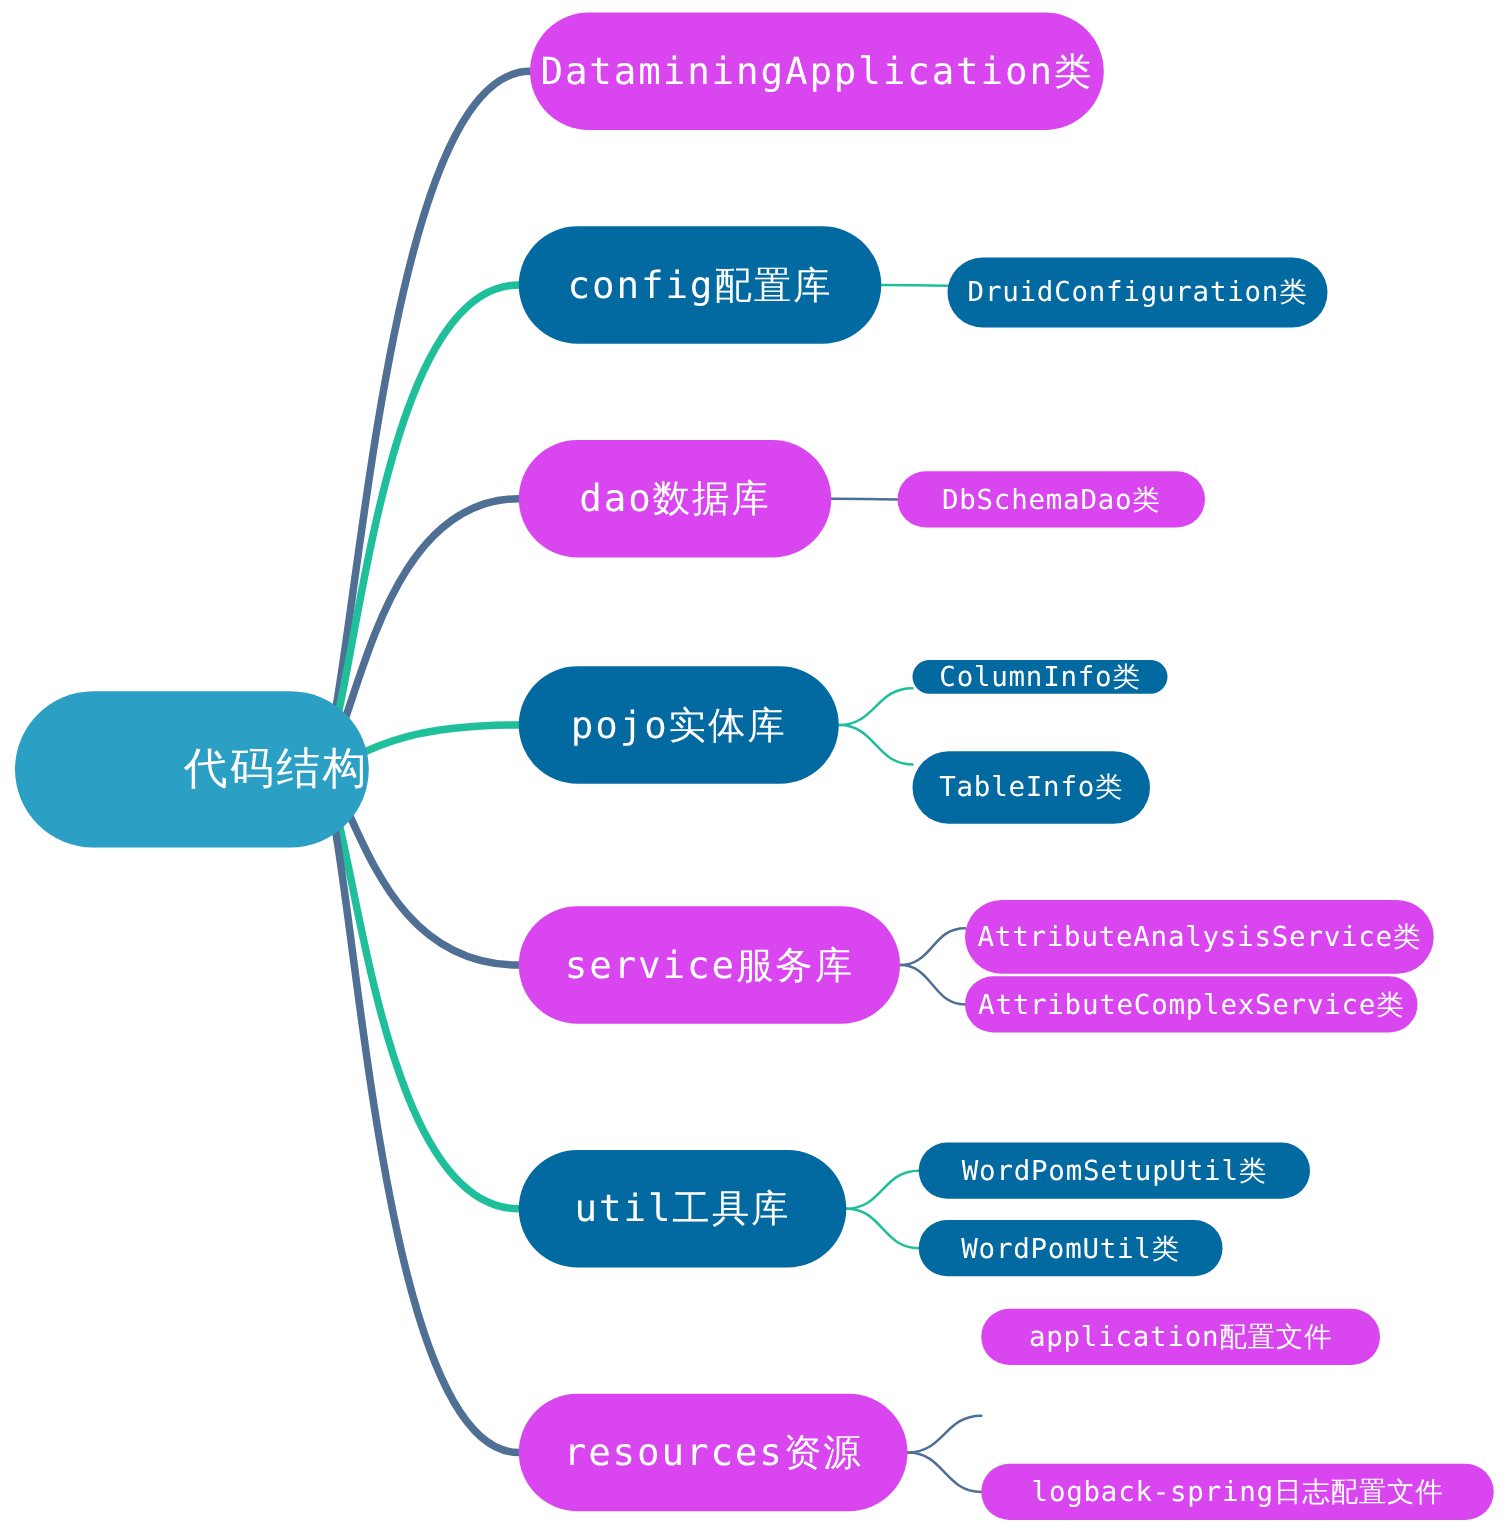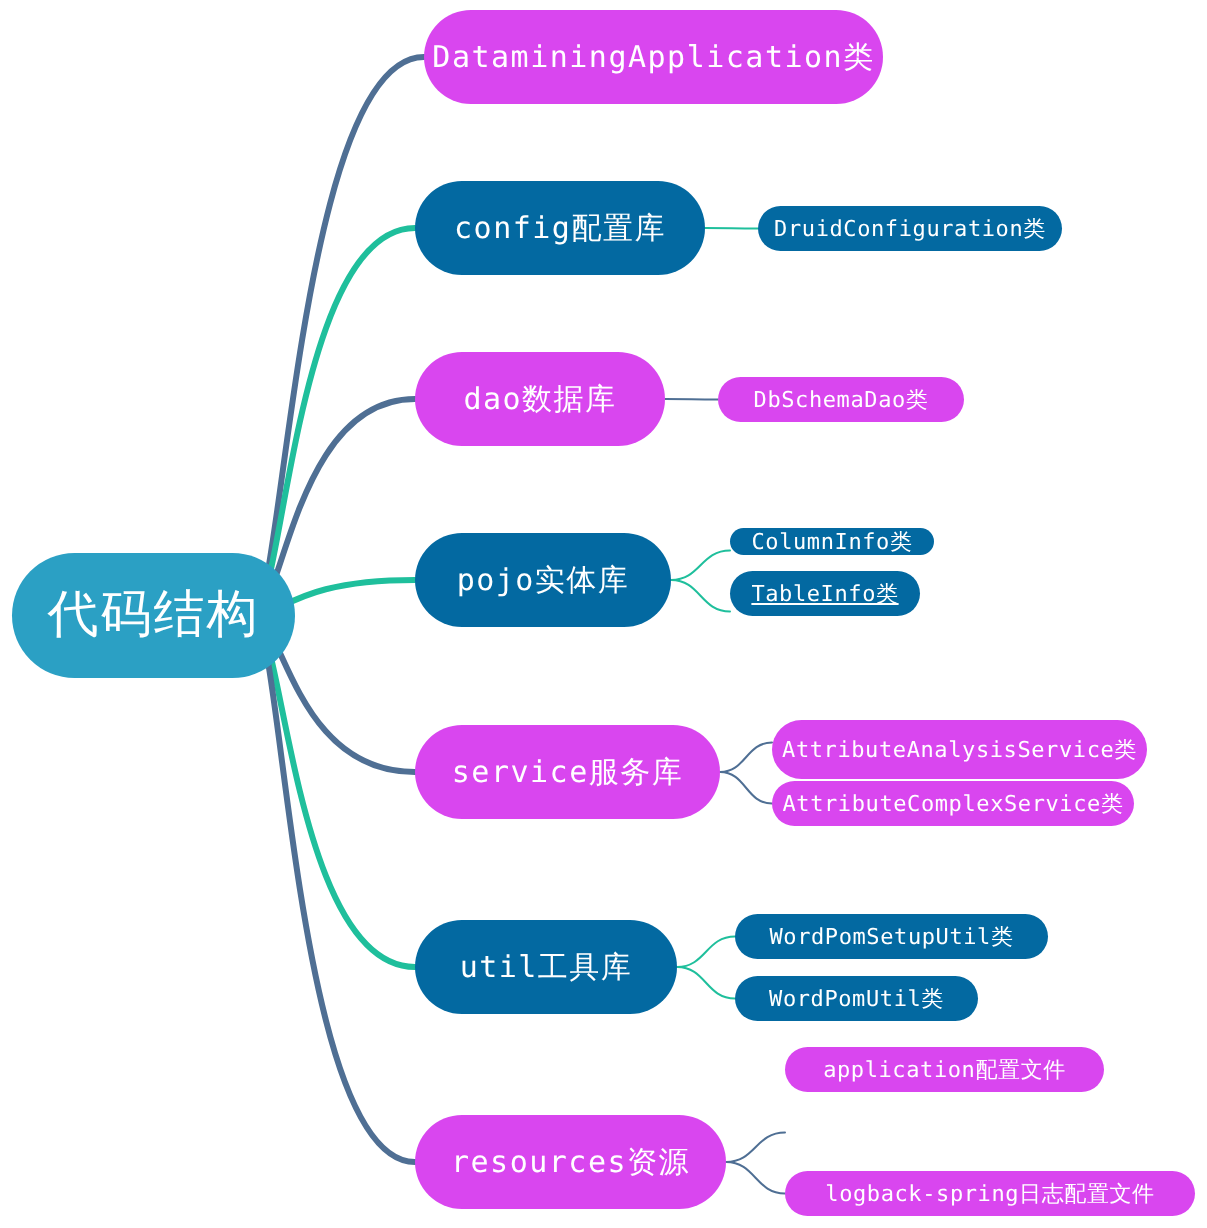--- a/index.html
+++ b/index.html
@@ -34,22 +34,23 @@
     justify-content: center;
     box-sizing: border-box;
     color: #ffffff;
     white-space: nowrap;
     text-rendering: geometricPrecision;
   }
   .node-root {
     border-radius: 999px;
     background: #2ba0c4;
     font-family: "DejaVu Sans", "Liberation Sans", sans-serif;
-    font-size: 51px;
+    font-size: 35px;
     letter-spacing: 2px;
+    justify-content: flex-end;
   }
   .node-l1 {
     border-radius: 999px;
     font-size: 30px;
     letter-spacing: 1.5px;
   }
   .node-l2 {
     border-radius: 999px;
     font-size: 22px;
     letter-spacing: 0.6px;
@@ -83,36 +84,36 @@
   <div id="node-layer">
       <div class="node node-root" style="left: 12px; top: 553px; width: 283px; height: 125px;">
         <span>代码结构</span>
       </div>
       <div class="node node-l1 c-blue" style="left: 424px; top: 10px; width: 459px; height: 94px;">
         <span>DataminingApplication类</span>
       </div>
       <div class="node node-l1 c-green" style="left: 415px; top: 181px; width: 290px; height: 94px;">
         <span>config配置库</span>
       </div>
-      <div class="node node-l2 c-green" style="left: 758px; top: 206px; width: 304px; height: 45px;">
+      <div class="node node-l2 c-green" style="left: 758px; top: 206px; width: 304px; height: 56px;">
         <span>DruidConfiguration类</span>
       </div>
       <div class="node node-l1 c-blue" style="left: 415px; top: 352px; width: 250px; height: 94px;">
         <span>dao数据库</span>
       </div>
       <div class="node node-l2 c-blue" style="left: 718px; top: 377px; width: 246px; height: 45px;">
         <span>DbSchemaDao类</span>
       </div>
       <div class="node node-l1 c-green" style="left: 415px; top: 533px; width: 256px; height: 94px;">
         <span>pojo实体库</span>
       </div>
       <div class="node node-l2 c-green" style="left: 730px; top: 528px; width: 204px; height: 27px;">
         <span>ColumnInfo类</span>
       </div>
-      <div class="node node-l2 c-green" style="left: 730px; top: 571px; width: 190px; height: 45px; text-decoration: underline;">
+      <div class="node node-l2 c-green" style="left: 730px; top: 601px; width: 190px; height: 58px;">
         <span>TableInfo类</span>
       </div>
       <div class="node node-l1 c-blue" style="left: 415px; top: 725px; width: 305px; height: 94px;">
         <span>service服务库</span>
       </div>
       <div class="node node-l2 c-blue" style="left: 772px; top: 720px; width: 375px; height: 59px;">
         <span>AttributeAnalysisService类</span>
       </div>
       <div class="node node-l2 c-blue" style="left: 772px; top: 781px; width: 362px; height: 45px;">
         <span>AttributeComplexService类</span>

